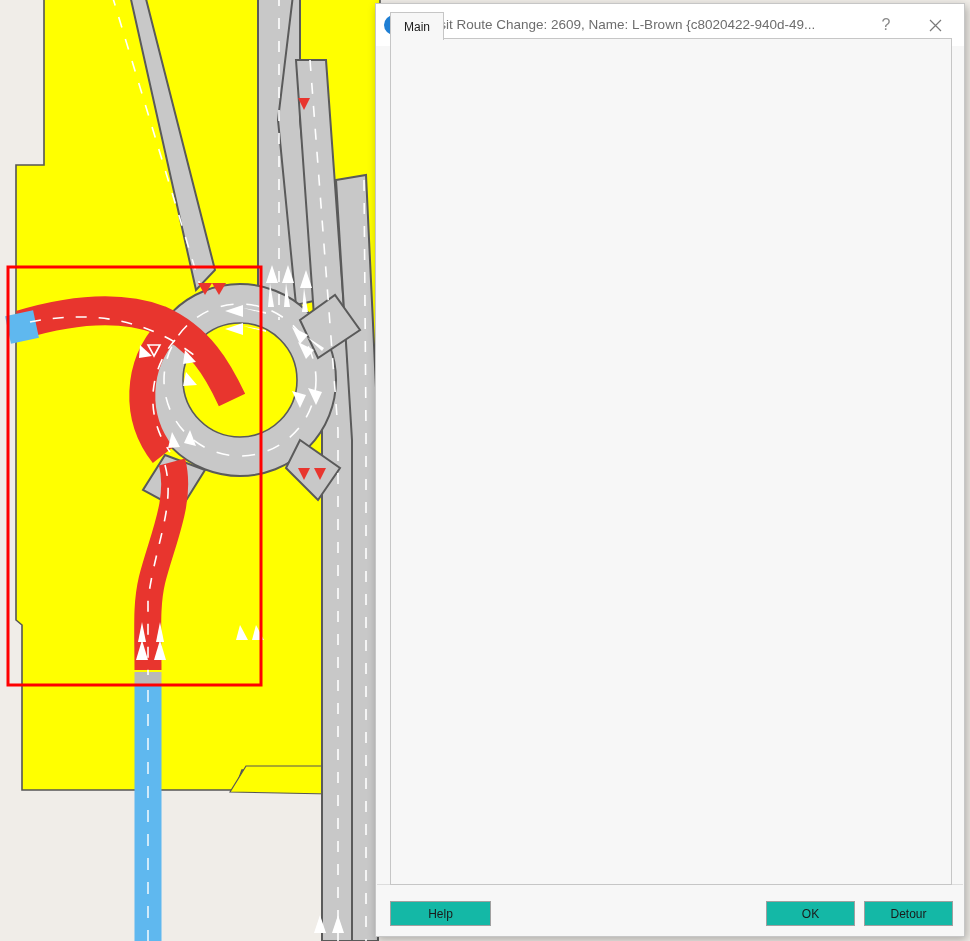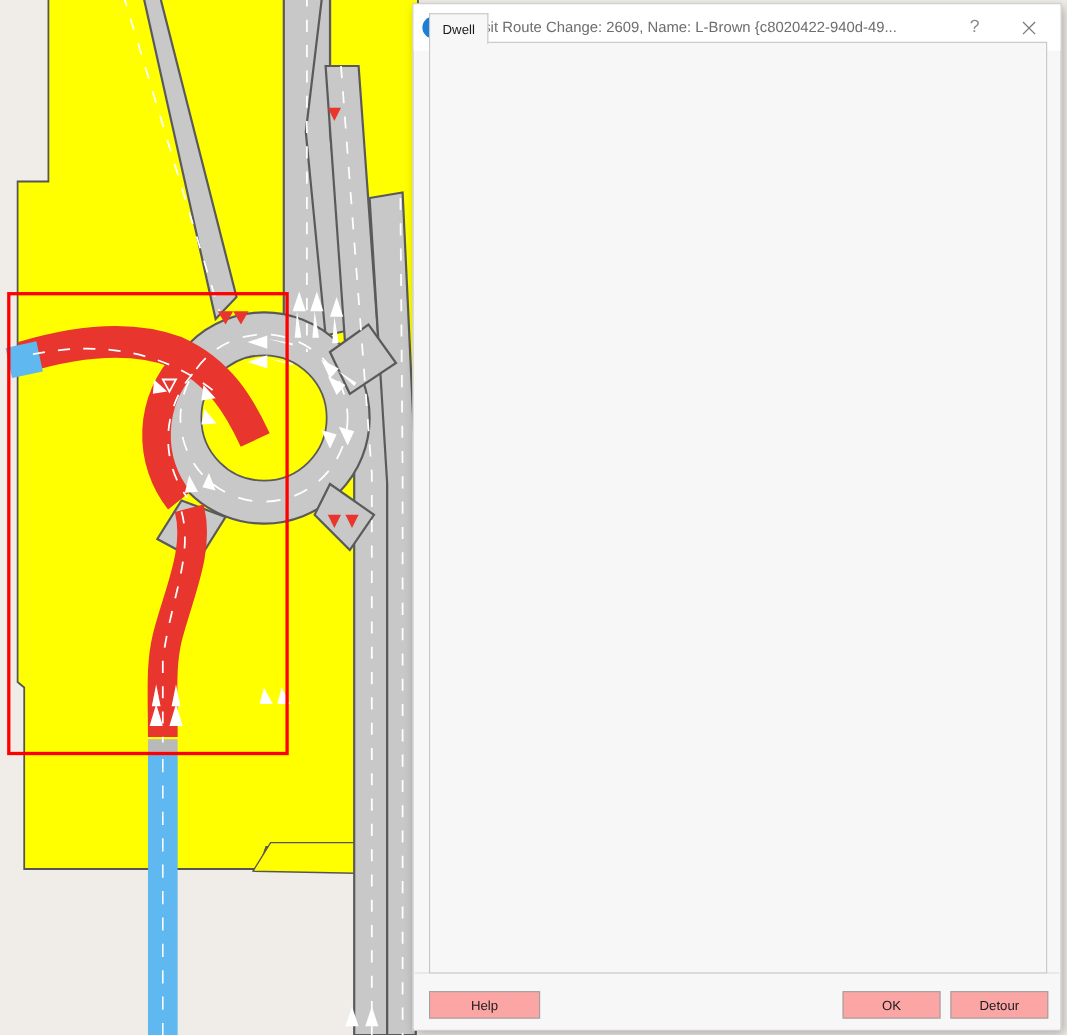--- a/index.html
+++ b/index.html
@@ -62,21 +62,21 @@
   }
   .listbox{position:absolute;background:#fff;border:1px solid #8b8b8b;box-sizing:border-box;overflow:hidden;}
   .tblhead{
     display:flex;height:31px;border-bottom:1px solid #d0d0d0;
     font-size:12.5px;color:#111;align-items:center;
   }
   .tblhead > div{display:flex;align-items:center;justify-content:center;height:100%;}
   .row{display:flex;height:30px;font-size:12.5px;color:#111;align-items:center;}
   .row > div{display:flex;align-items:center;height:100%;}
   .btn{
-    position:absolute;background:#fca5a5;border:1px solid #a0a0a0;
+    position:absolute;background:#14b8a6;border:1px solid #a0a0a0;
     font-size:12px;color:#1b1b1b;display:flex;align-items:center;justify-content:center;
     box-sizing:border-box;font-family:"Liberation Sans",sans-serif;cursor:default;
   }
   .cbrow{position:absolute;display:flex;align-items:center;font-size:12px;color:#1b1b1b;}
   .cbbox{
     width:14px;height:14px;border:1px solid #5a5a5a;background:#fff;margin-right:7px;
     display:flex;align-items:center;justify-content:center;box-sizing:border-box;
   }
   .cbbox svg{display:block;}
   .arrowbtn{
@@ -218,21 +218,21 @@
     <div id="title-text">Transit Route Change: 2609, Name: L-Brown  {c8020422-940d-49...</div>
     <div class="tb-btn" id="help-btn">?</div>
     <div class="tb-btn" id="close-btn">
       <svg width="13" height="13" viewBox="0 0 13 13">
           <path d="M1 1 L12 12 M12 1 L1 12" stroke="#7a7a7a" stroke-width="1.2" fill="none"></path>
         </svg>
     </div>
   </div>
 
   <div id="tabpage"></div>
-  <div id="tab-main">Dwell</div>
+  <div id="tab-main">Main</div>
 
   <div class="lbl" style="left:28px;top:91px;">Name:</div>
   <input class="txtinput" style="left: 68px; top: 87px; width: 210px; height: 22px;" value="L-Brown">
 
   <div class="lbl" style="left:285px;top:91px;">External ID:</div>
   <input class="txtinput" style="left: 357px; top: 87px; width: 210px; height: 22px;" value="">
 
   <div class="lbl" style="left:28px;top:123px;">Transit Line:</div>
   <div id="transitline-combo" style="left:211px;top:117px;width:356px;height:24px;">
     <span id="bus-icon">

